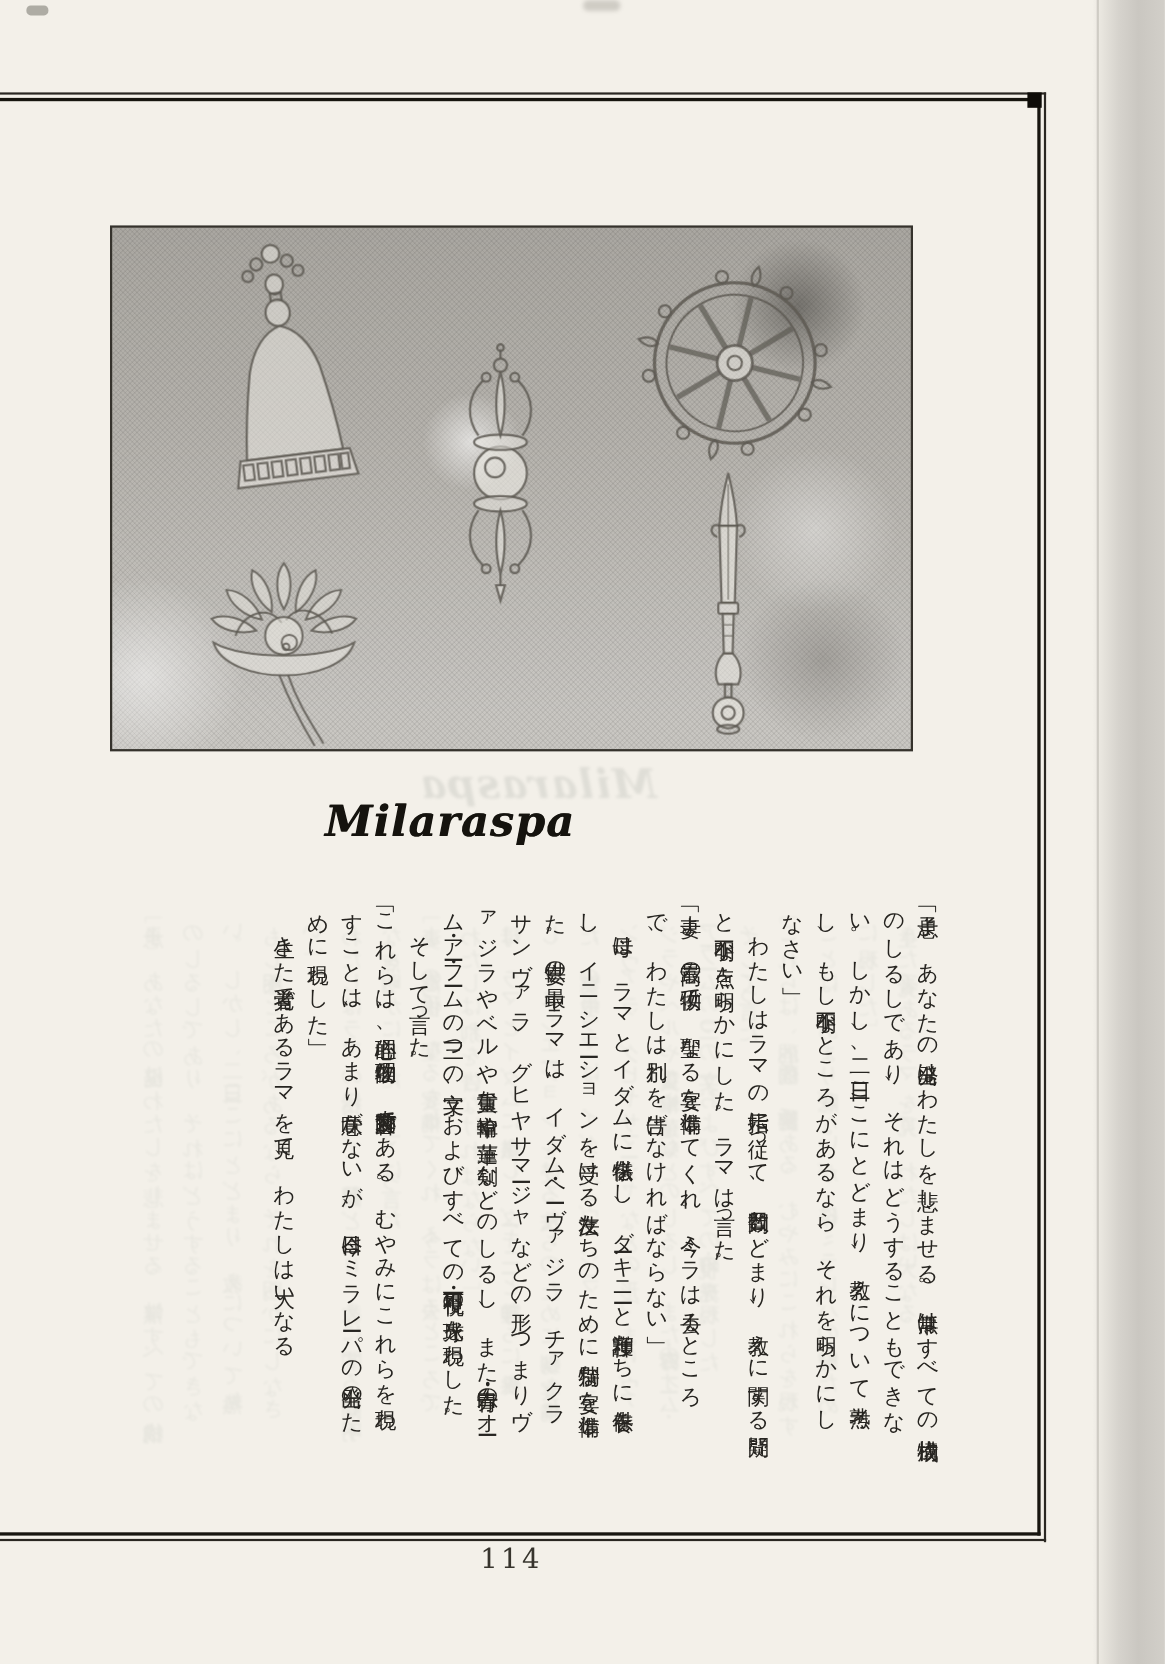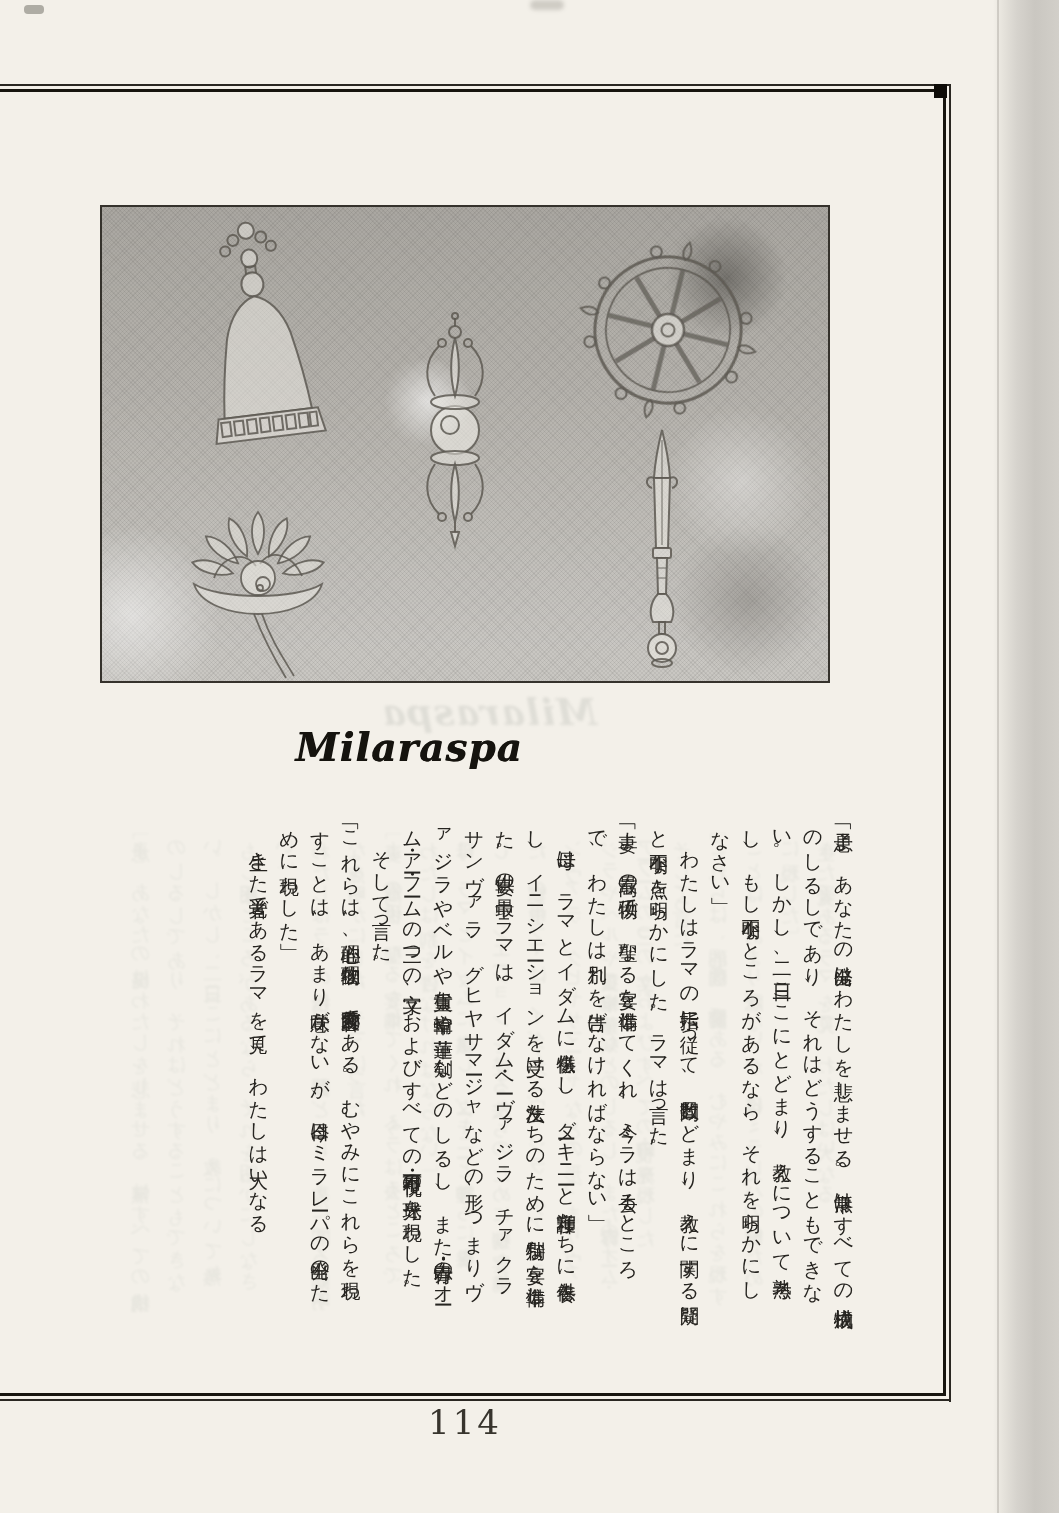--- a/index.html
+++ b/index.html
@@ -73,21 +73,21 @@
     writing-mode:vertical-rl;text-orientation:mixed;
     font-size:19px;line-height:1.9;color:#3c5148;
     transform:scaleX(-1);opacity:.06;filter:blur(1px);
     font-family:"DejaVu Sans", sans-serif;
     pointer-events:none;
   }
   .bleed p{margin:0;}
   
   .page-number{
     position:absolute;left:0;top:1402px;width:930px;text-align:center;
-    font-family:"DejaVu Serif", serif;font-size:34px;color:#37342d;letter-spacing:3px;
+    font-family:"DejaVu Serif", serif;font-size:25px;color:#37342d;letter-spacing:3px;
   }
 </style>
 </head>
 <body>
 
 <div class="scan">
 
   <div class="scan-edge"></div>
   <div class="scan-edge-line"></div>
   <div class="smudge1"></div>

